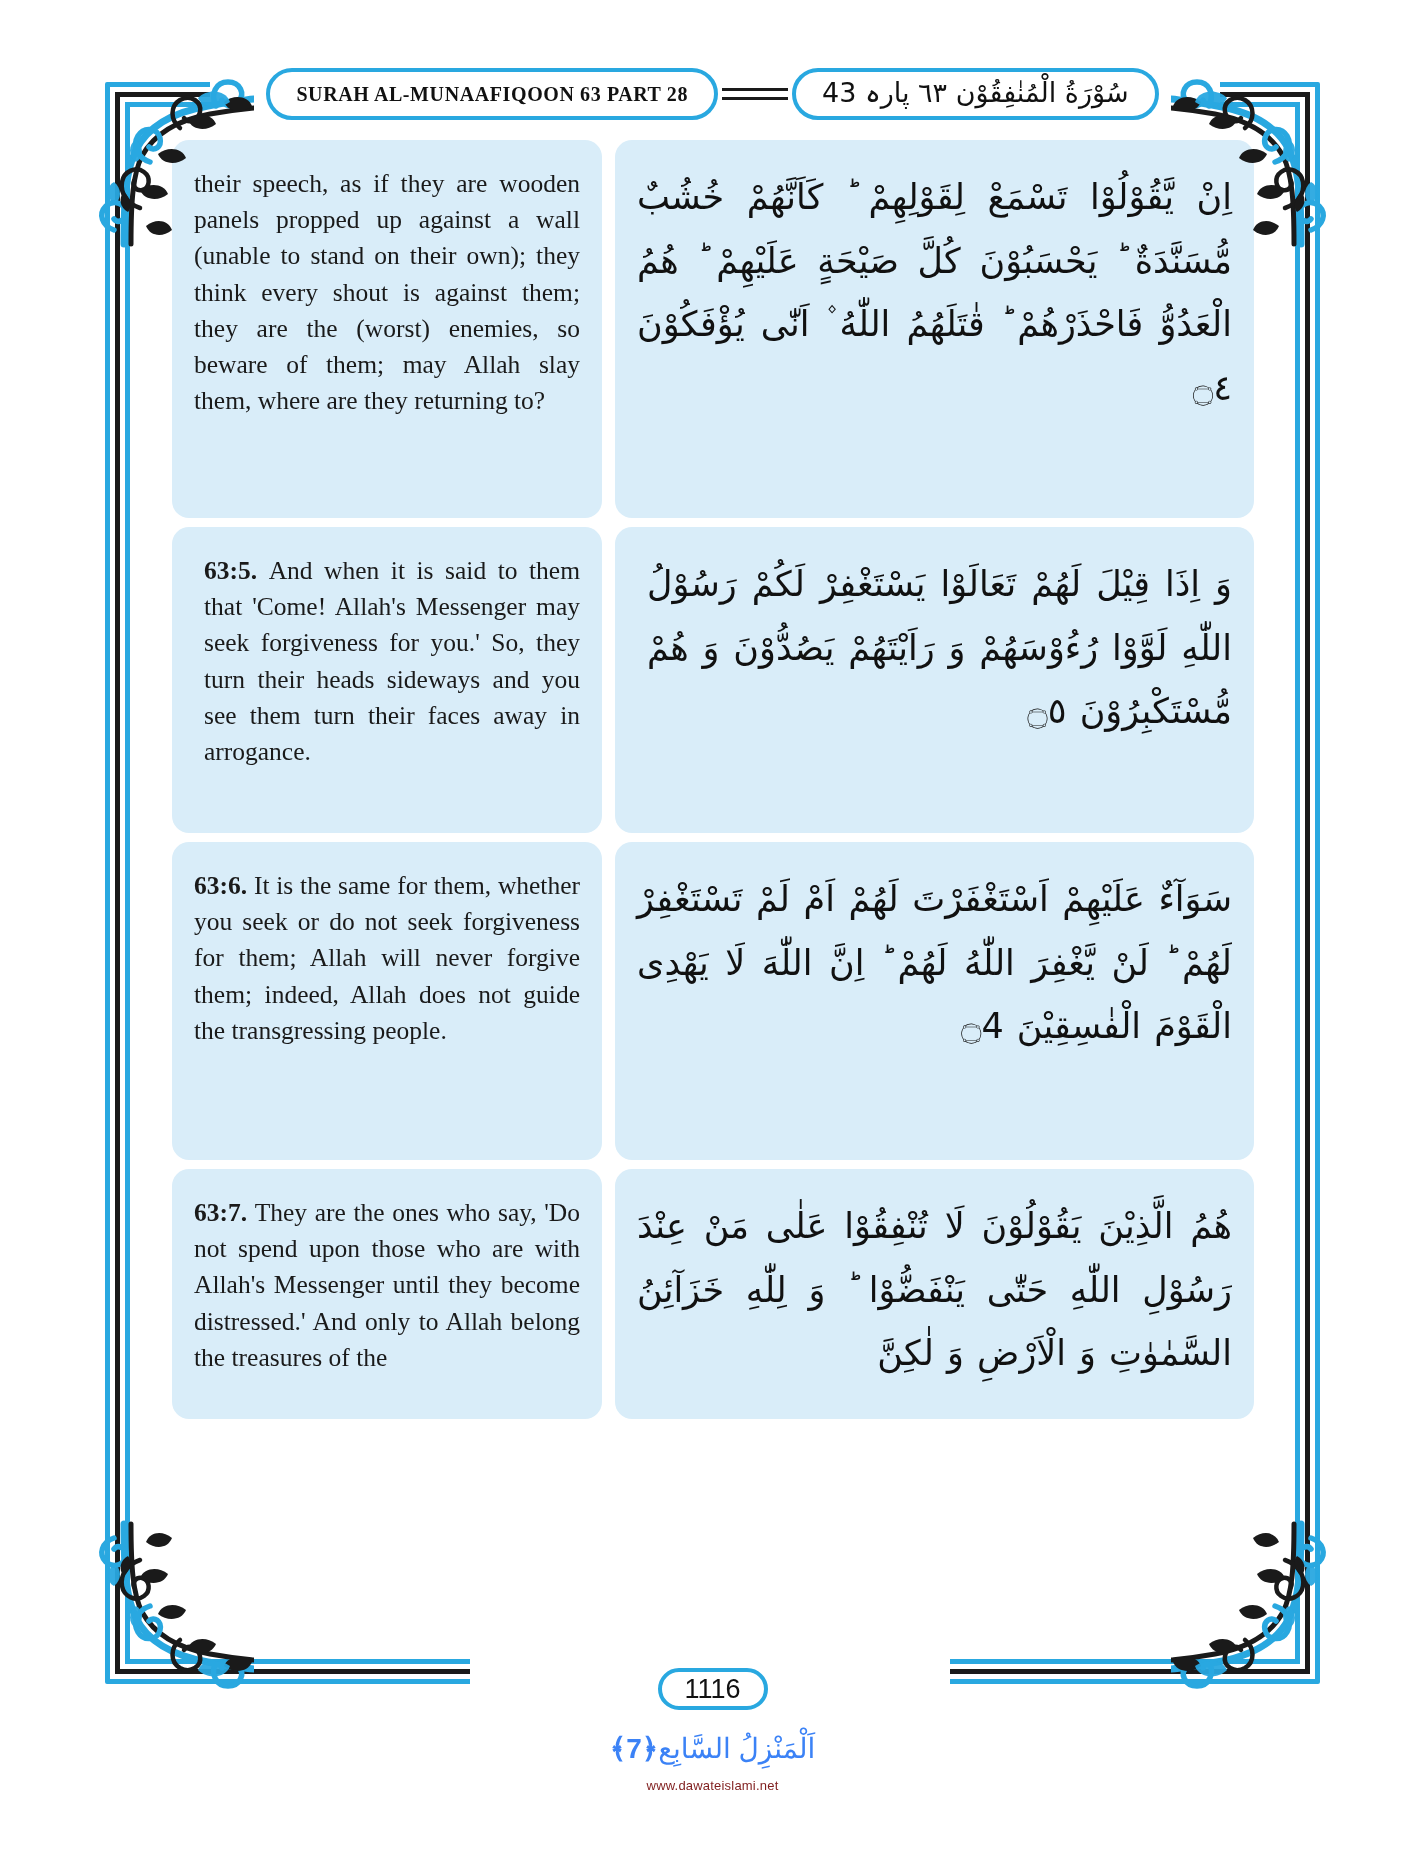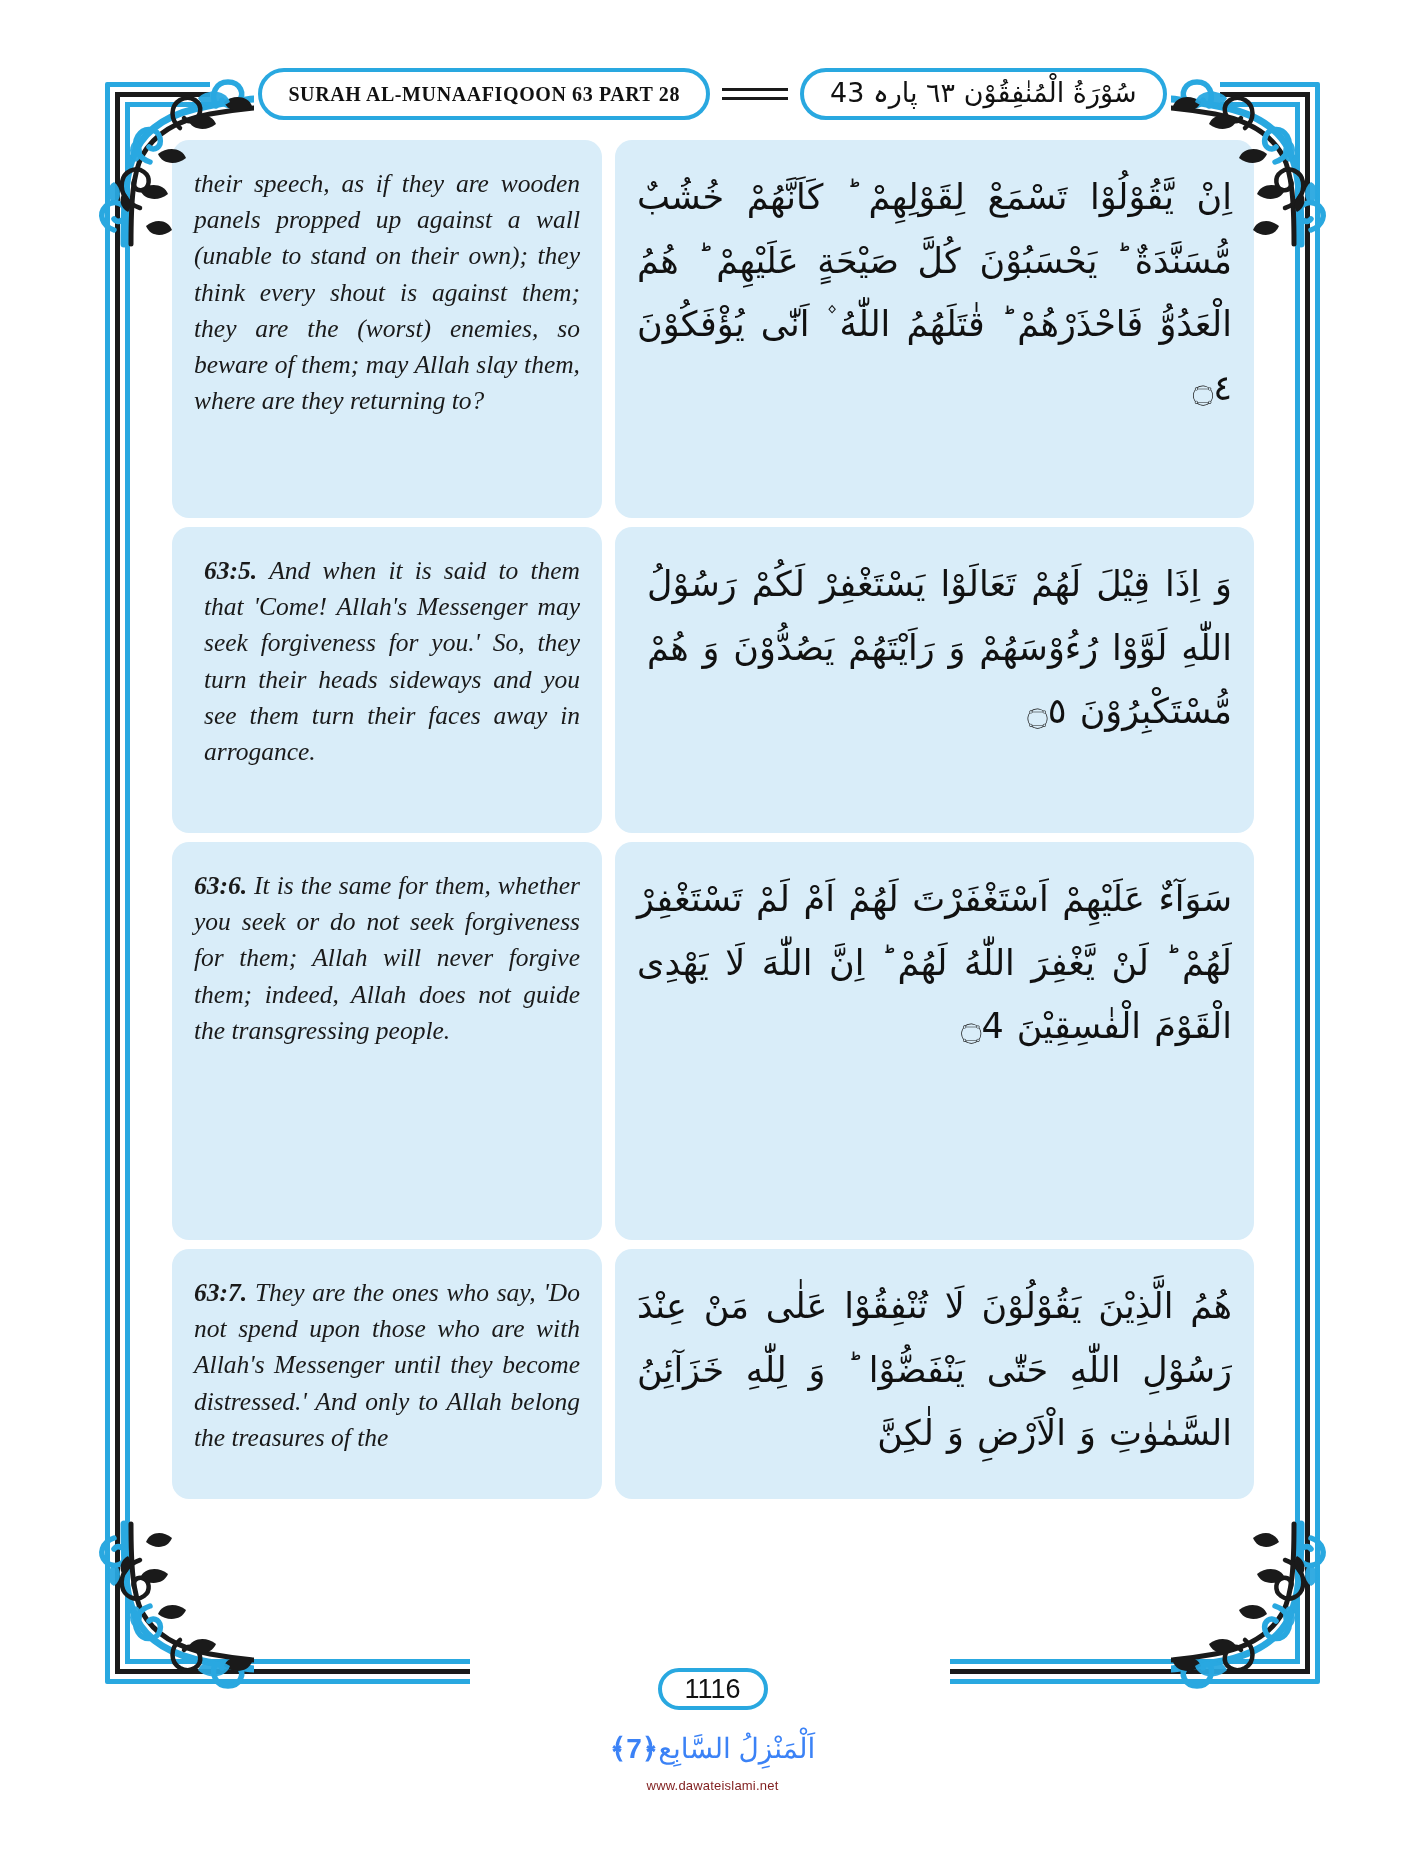--- a/index.html
+++ b/index.html
@@ -51,21 +51,21 @@
   }
 
   
   .header-row {
     position:absolute;
     left:0; top:62px; width:1425px;
     height:64px;
     display:flex;
     justify-content:center;
     align-items:center;
-    gap:12px;
+    gap:4px;
     z-index:8;
   }
   .pill {
     background:#ffffff;
     border:4px solid #29A8E0;
     border-radius:32px;
     height:52px;
     display:flex;
     align-items:center;
     justify-content:center;
@@ -135,21 +135,20 @@
   .cell {
     background:#D9EDF9;
     border-radius:17px;
     padding:26px 22px 22px 22px;
   }
   .cell-en {
     width:430px;
     flex:0 0 430px;
     text-align:justify;
     text-align-last:left;
-    font-style:italic;
   }
   .cell-ar {
     flex:1 1 auto;
     direction:rtl;
     text-align:right;
   }
   .en-text {
     font-family:"Liberation Serif", serif;
     font-size:25.5px;
     line-height:1.42;
@@ -164,21 +163,21 @@
     color:#111111;
     direction:rtl;
     text-align:justify;
     text-align-last:right;
     word-spacing:2px;
   }
 
   
   .row-1 .cell { height:378px; }
   .row-2 .cell { height:306px;padding-left:32px; }
-  .row-3 .cell { height:398px; }
+  .row-3 .cell { height:318px; }
   .row-4 .cell { height:250px; }
 
   
   .footer {
     position:absolute;
     left:0; bottom:0; width:1425px;
     height:200px;
     z-index:9;
     display:flex;
     flex-direction:column;

